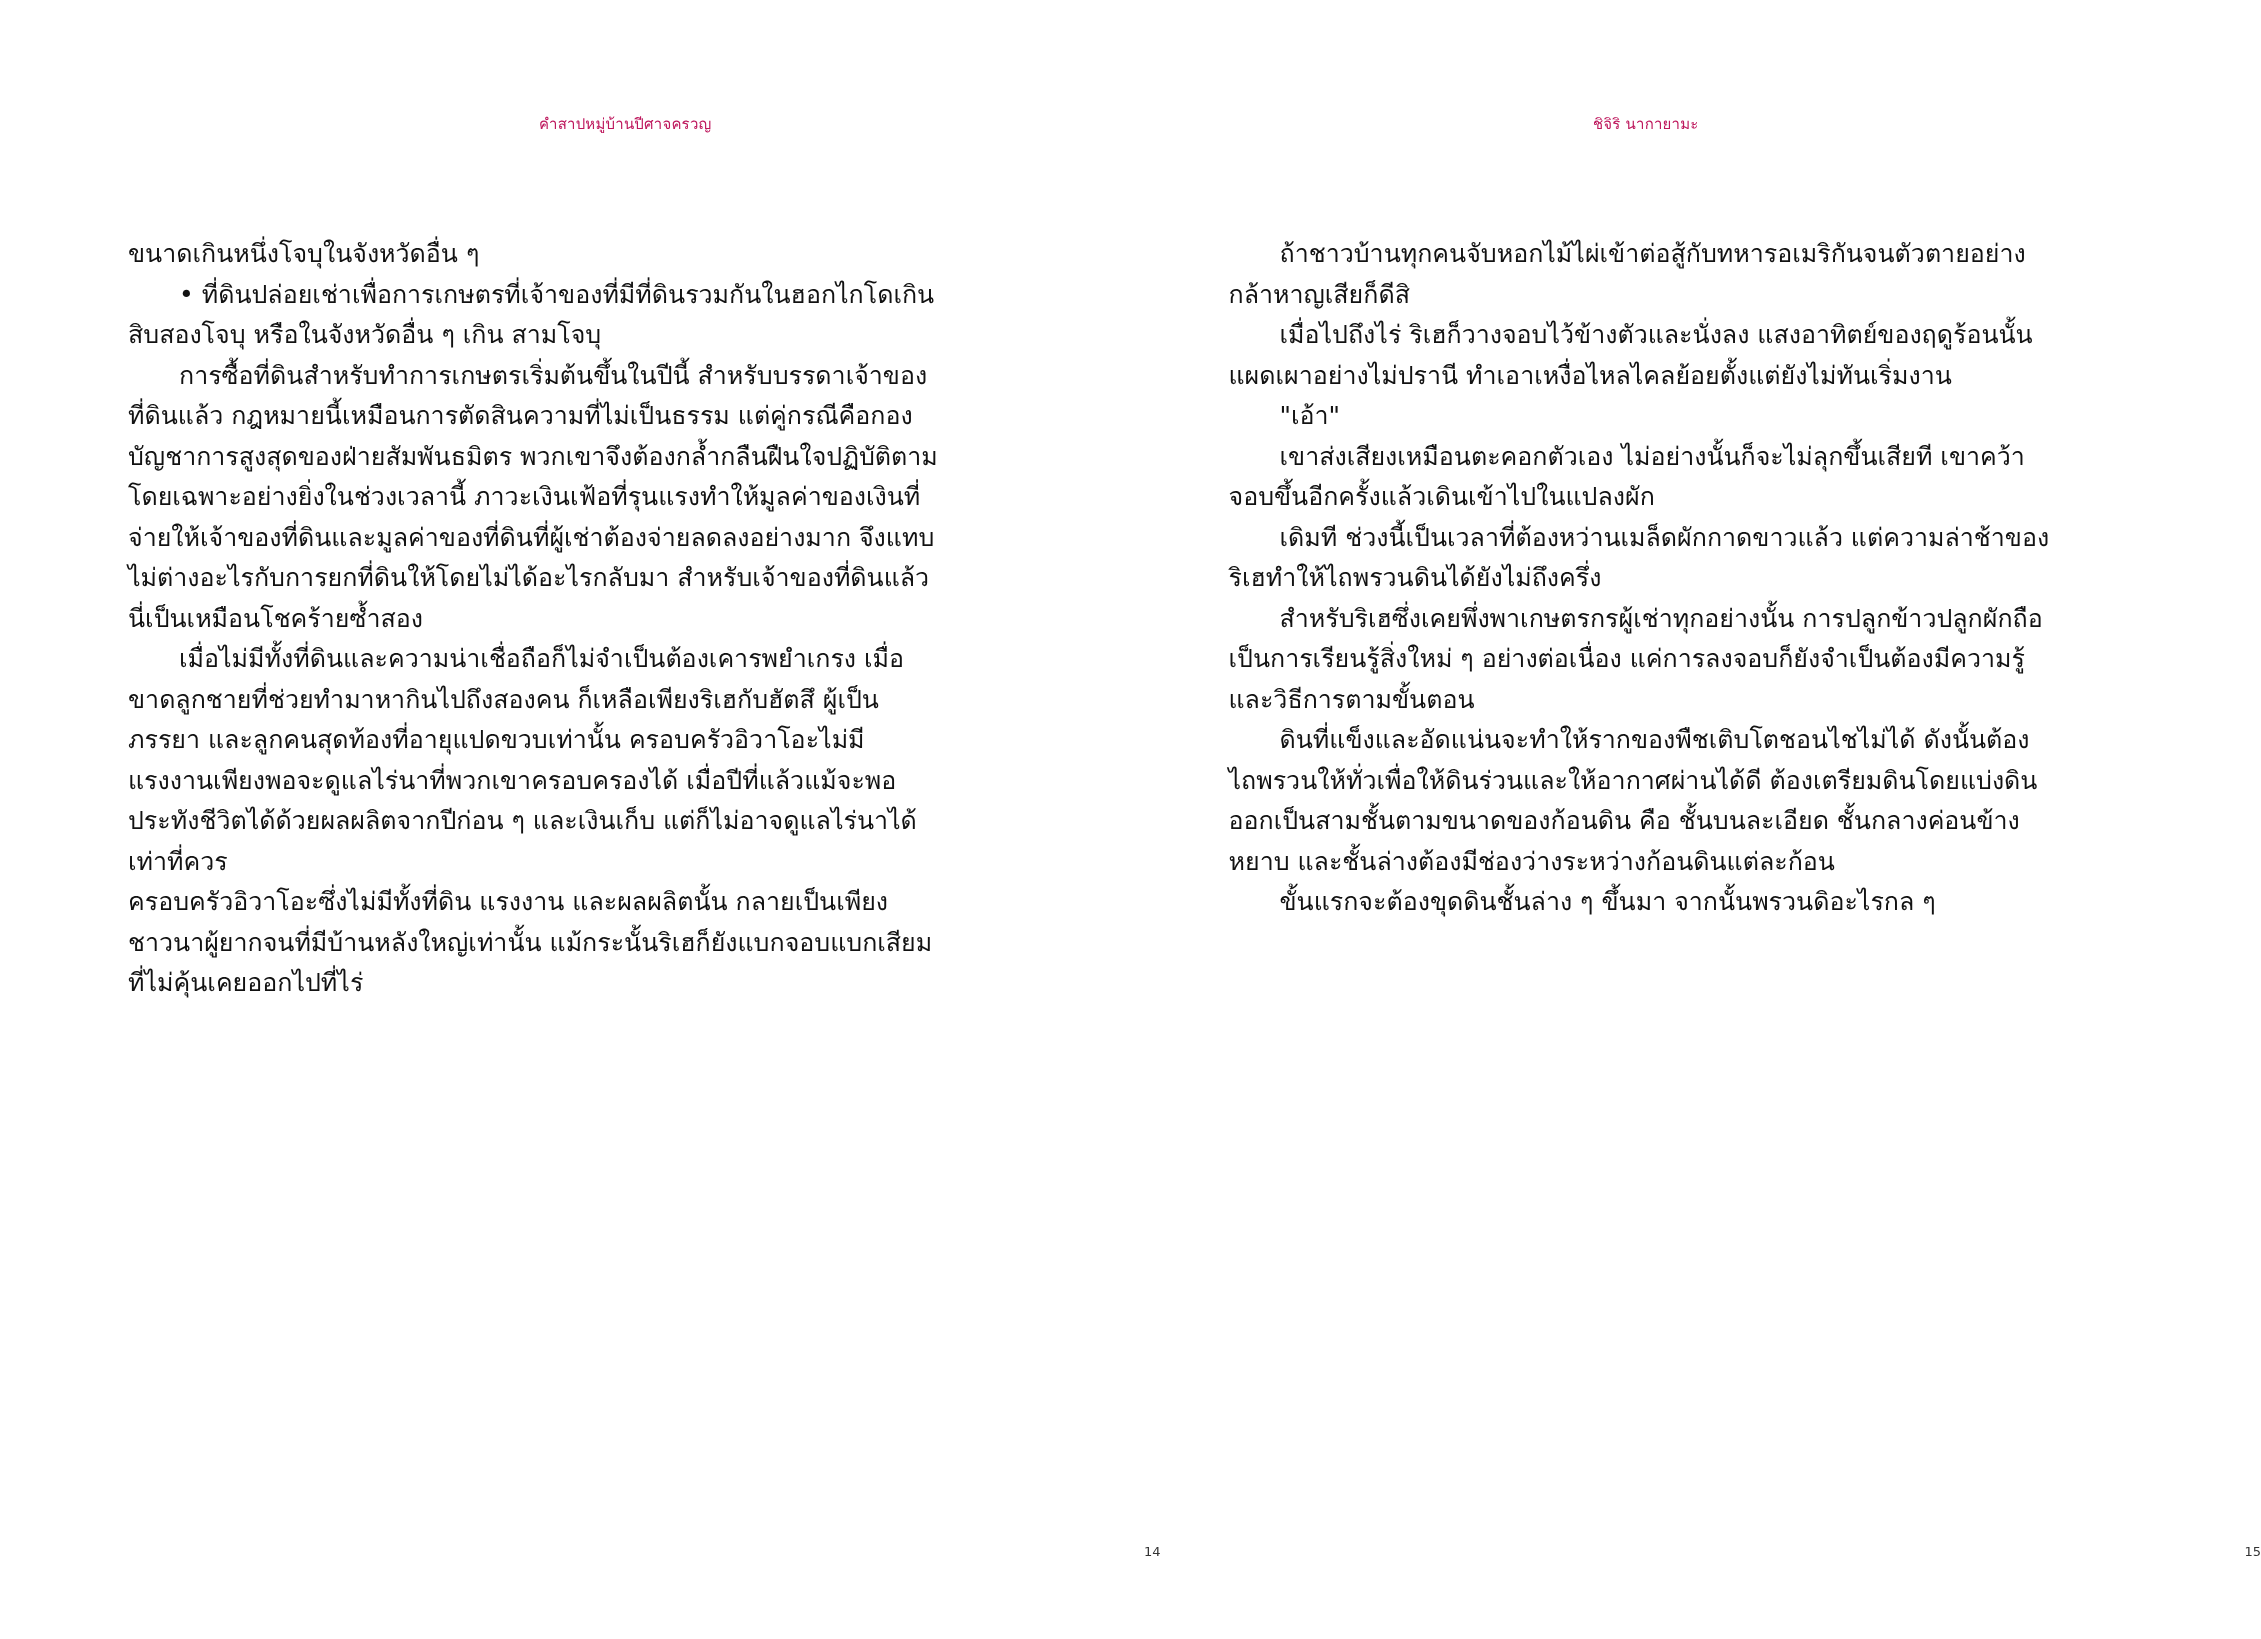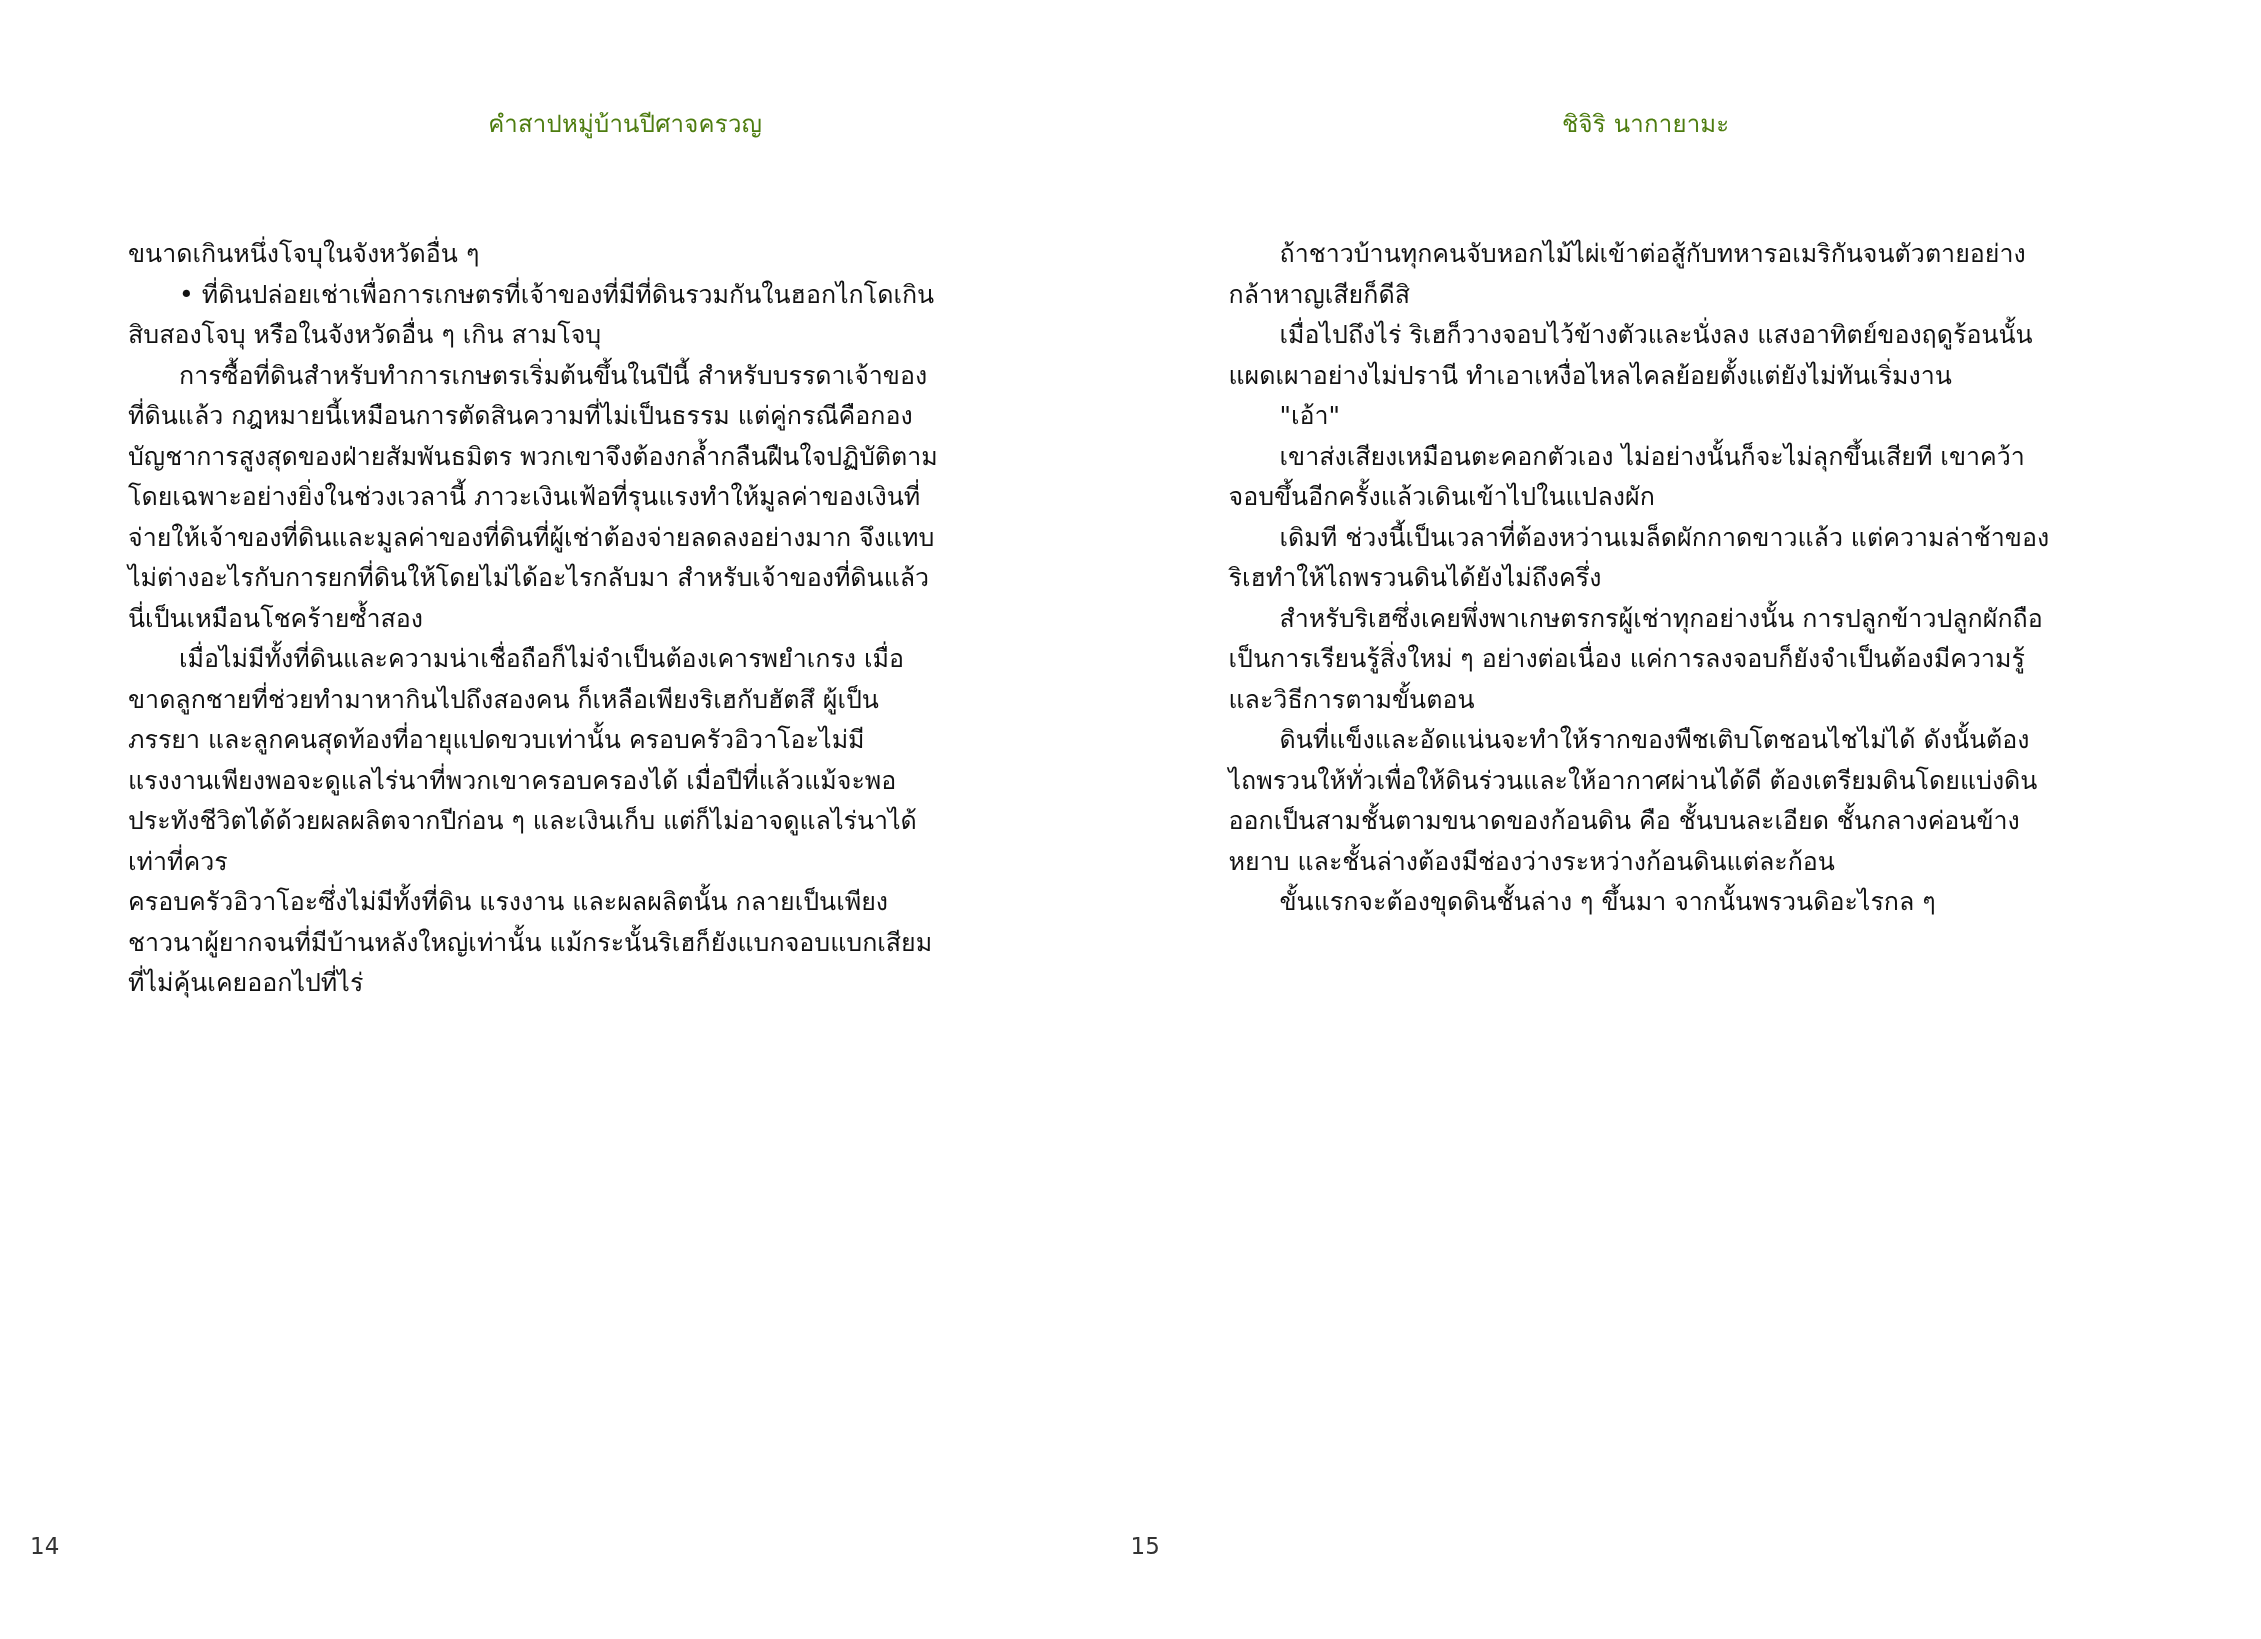--- a/index.html
+++ b/index.html
@@ -25,22 +25,22 @@
   .page {
     position: relative;
     width: 50%;
     height: 100%;
     box-sizing: border-box;
   }
   .page-left  { padding: 98px 98px 68px 128px; }
   .page-right { padding: 98px 108px 68px 98px; }
 
   .running-head {
-    font-size: 24px;
-    color: #4d7c0f;
+    font-size: 15px;
+    color: #be185d;
     letter-spacing: 0.2px;
     height: 53px;
     line-height: 53px;
     white-space: nowrap;
   }
   .rh-left  { text-align: center; padding-left: 90px; }
   .rh-right { text-align: center; padding-right: 90px; }
 
   .textblock {
     margin-top: 83px;
@@ -56,22 +56,22 @@
   }
   .indent { text-indent: 51px; }
   .bullet-para { text-indent: 51px; }
   .noindent { text-indent: 0; }
 
   .folio {
     position: absolute;
     bottom: 81px;
     left: 0;
     width: 100%;
-    text-align: left;
-    font-size: 23px;
+    text-align: right;
+    font-size: 13px;
     color: #333;
   }
   .folio-left  { padding-left: 30px; }
   .folio-right { padding-right: 30px; }
 
   
   .col-inner-left  { width: 814px; }
   .col-inner-right { width: 821px; }
 </style>
 </head>

